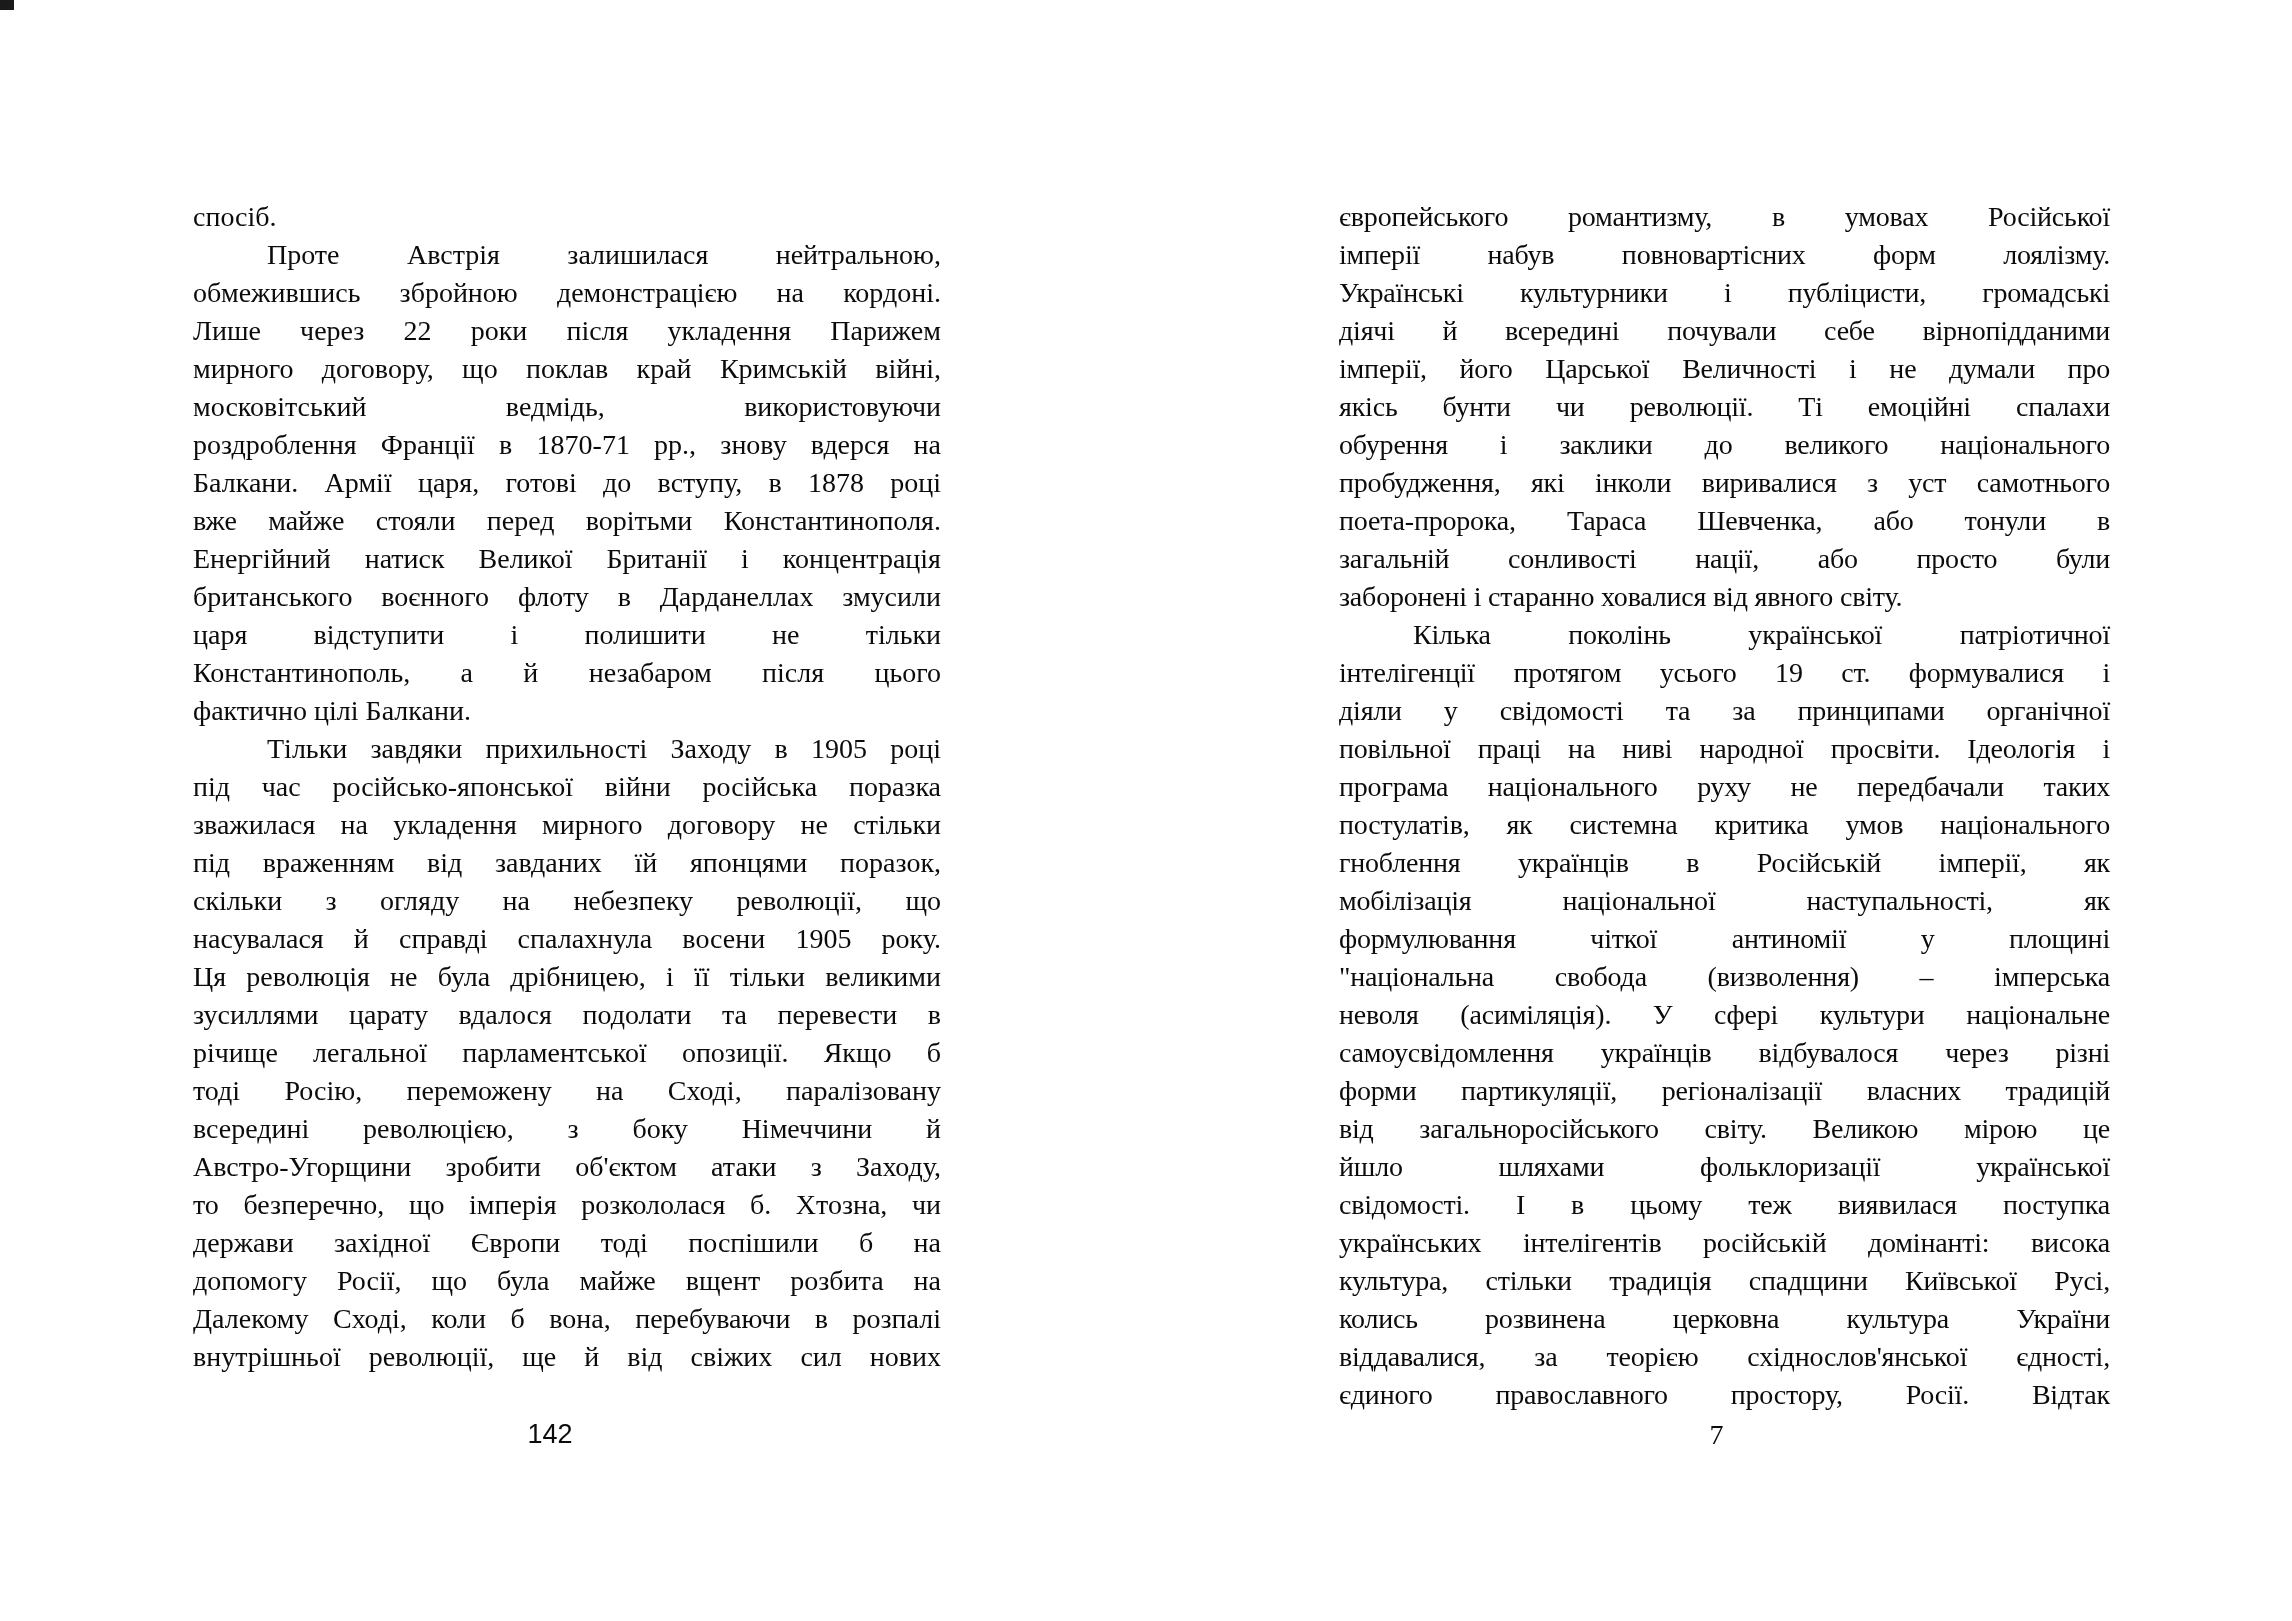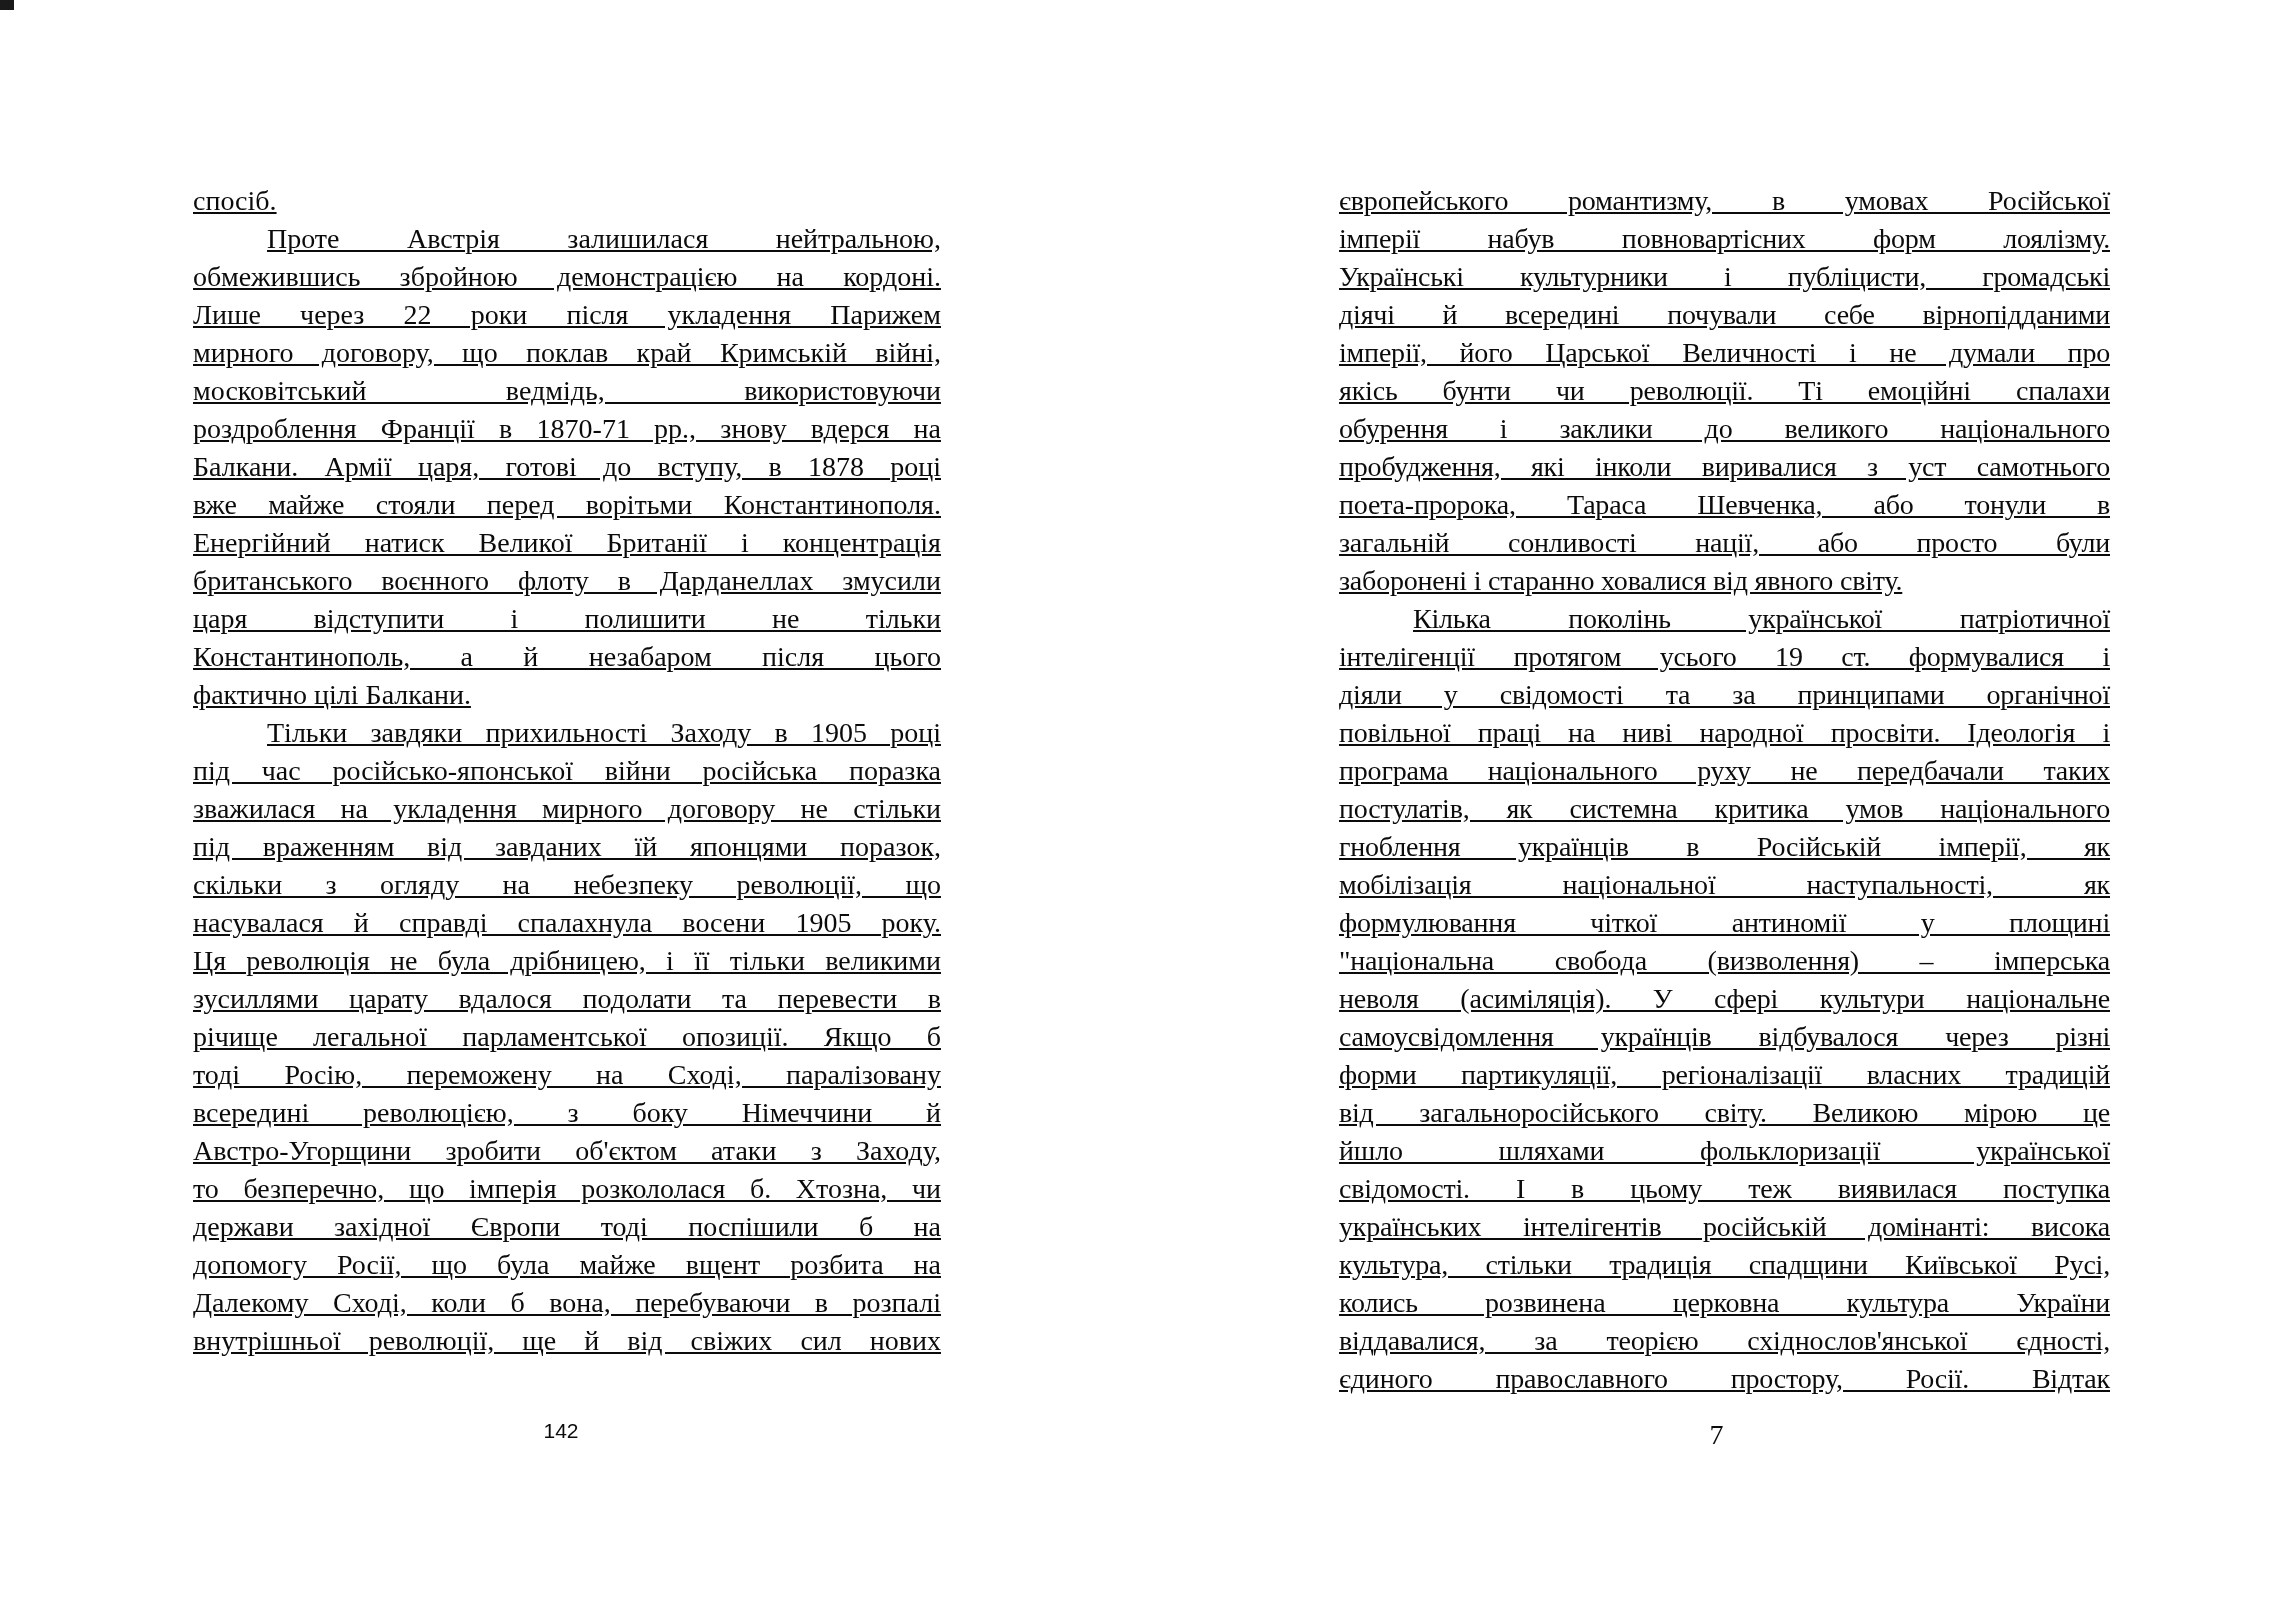--- a/index.html
+++ b/index.html
@@ -6,36 +6,36 @@
   body{
     width:2293px;height:1621px;position:relative;
     background:#ffffff;color:#0b0b0b;
     font-family:"Liberation Serif", serif;
     overflow:hidden;
   }
   .scan-speck{
     position:absolute;left:0;top:0;width:13.7px;height:9.8px;
     background:#1a1a1a;
   }
-  .page-col{position:absolute;top:182px;text-decoration:underline;}
+  .page-col{position:absolute;top:198px;}
   #left-col{left:193px;width:748px;font-size:28px;}
   #right-col{left:1331px;width:771px;font-size:28px;letter-spacing:-0.2px;margin-left:8px;}
   .line{
     line-height:38px;height:38px;
     text-align:left;
   }
   .line.just{
     text-align:justify;
     text-align-last:justify;
   }
   .line.indent{text-indent:74px;}
   .pagenum{
     position:absolute;top:1419px;text-align:center;
   }
-  #pn-left{left:187px;width:748px;font-family:"Liberation Sans", sans-serif;font-size:21px;}
+  #pn-left{left:176px;width:748px;font-family:"Liberation Sans", sans-serif;font-size:27px;}
   #pn-right{left:1331px;width:771px;font-family:"Liberation Serif", serif;font-size:28px;}
 </style>
 </head>
 <body>
 
 <div class="scan-speck"></div>
 
 <div id="left-col" class="page-col">
     <div class="line">спосіб.</div>
     <div class="line just indent">Проте Австрія залишилася нейтральною,</div>

